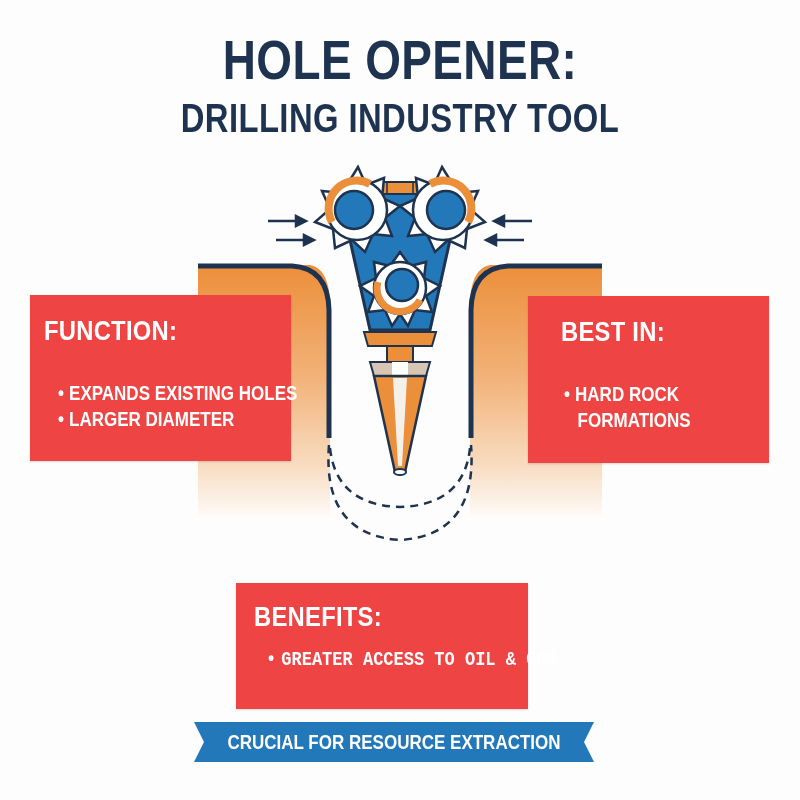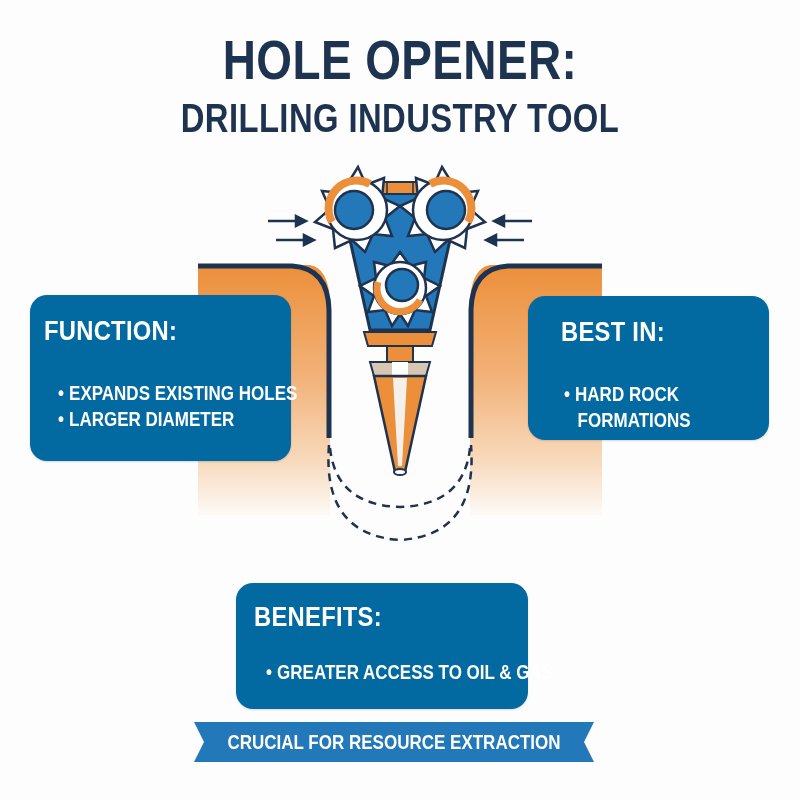--- a/index.html
+++ b/index.html
@@ -11,23 +11,22 @@
   .title {
     position: absolute; left: 0; width: 800px; text-align: center;
     color: #1e3350; font-weight: bold; letter-spacing: 0.5px;
     transform: scaleX(0.82); transform-origin: center;
   }
   .title-1 { top: 30px; font-size: 56px; line-height: 60px; }
   .title-2 { top: 96px; font-size: 40px; line-height: 44px; }
   .scene { position: absolute; left: 0; top: 0; }
 
   .card {
-    position: absolute; background: #0369a1; color: #fff;
+    position: absolute; background: #ef4444; color: #fff;
     box-shadow: 0 1px 2px rgba(0,0,0,0.15);
-    border-radius: 17px;
   }
   .card h3 {
     margin: 0; font-size: 28px; font-weight: bold; letter-spacing: 0.3px;
     transform: scaleX(0.85); transform-origin: left;
     white-space: nowrap;
   }
   .card ul { list-style: none; margin: 12px; padding: 0; }
   .card li {
     font-size: 20px; font-weight: bold; line-height: 26px; white-space: nowrap;
     transform: scaleX(0.85); transform-origin: left;
@@ -127,31 +126,31 @@
 </svg>
 
 <div class="card" style="left:30px; top:295px; width:261px; height:166px;">
   <h3 style="position:absolute; left:14px; top:20px;">FUNCTION:</h3>
   <ul style="position:absolute; left:16px; top:73px;">
     <li><span class="bullet">•</span><span>EXPANDS EXISTING HOLES</span></li>
     <li><span class="bullet">•</span><span>LARGER DIAMETER</span></li>
   </ul>
 </div>
 
-<div class="card" style="left:528px; top:296px; width:241px; height:144px;">
+<div class="card" style="left:528px; top:296px; width:241px; height:167px;">
   <h3 style="position:absolute; left:33px; top:20px;">BEST IN:</h3>
   <ul style="position:absolute; left:24px; top:73px;">
     <li><span class="bullet">•</span><span>HARD ROCK</span></li>
     <li style="padding-left:16px;"><span>FORMATIONS</span></li>
   </ul>
 </div>
 
 <div class="card" style="left:236px; top:583px; width:292px; height:126px;">
   <h3 style="position:absolute; left:18px; top:18px;">BENEFITS:</h3>
-  <ul style="position:absolute; left:18px; top:64px;">
+  <ul style="position:absolute; left:18px; top:52px;font-family:Liberation Mono, monospace;">
     <li><span class="bullet">•</span><span>GREATER ACCESS TO OIL &amp; GAS</span></li>
   </ul>
 </div>
 
 <div class="ribbon">
   <svg width="400" height="40" viewBox="0 0 400 40">
     <polygon points="0,0 400,0 390,20 400,40 0,40 10,20" fill="#2278b8"></polygon>
   </svg>
   <div class="ribbon-text">CRUCIAL FOR RESOURCE EXTRACTION</div>
 </div>

